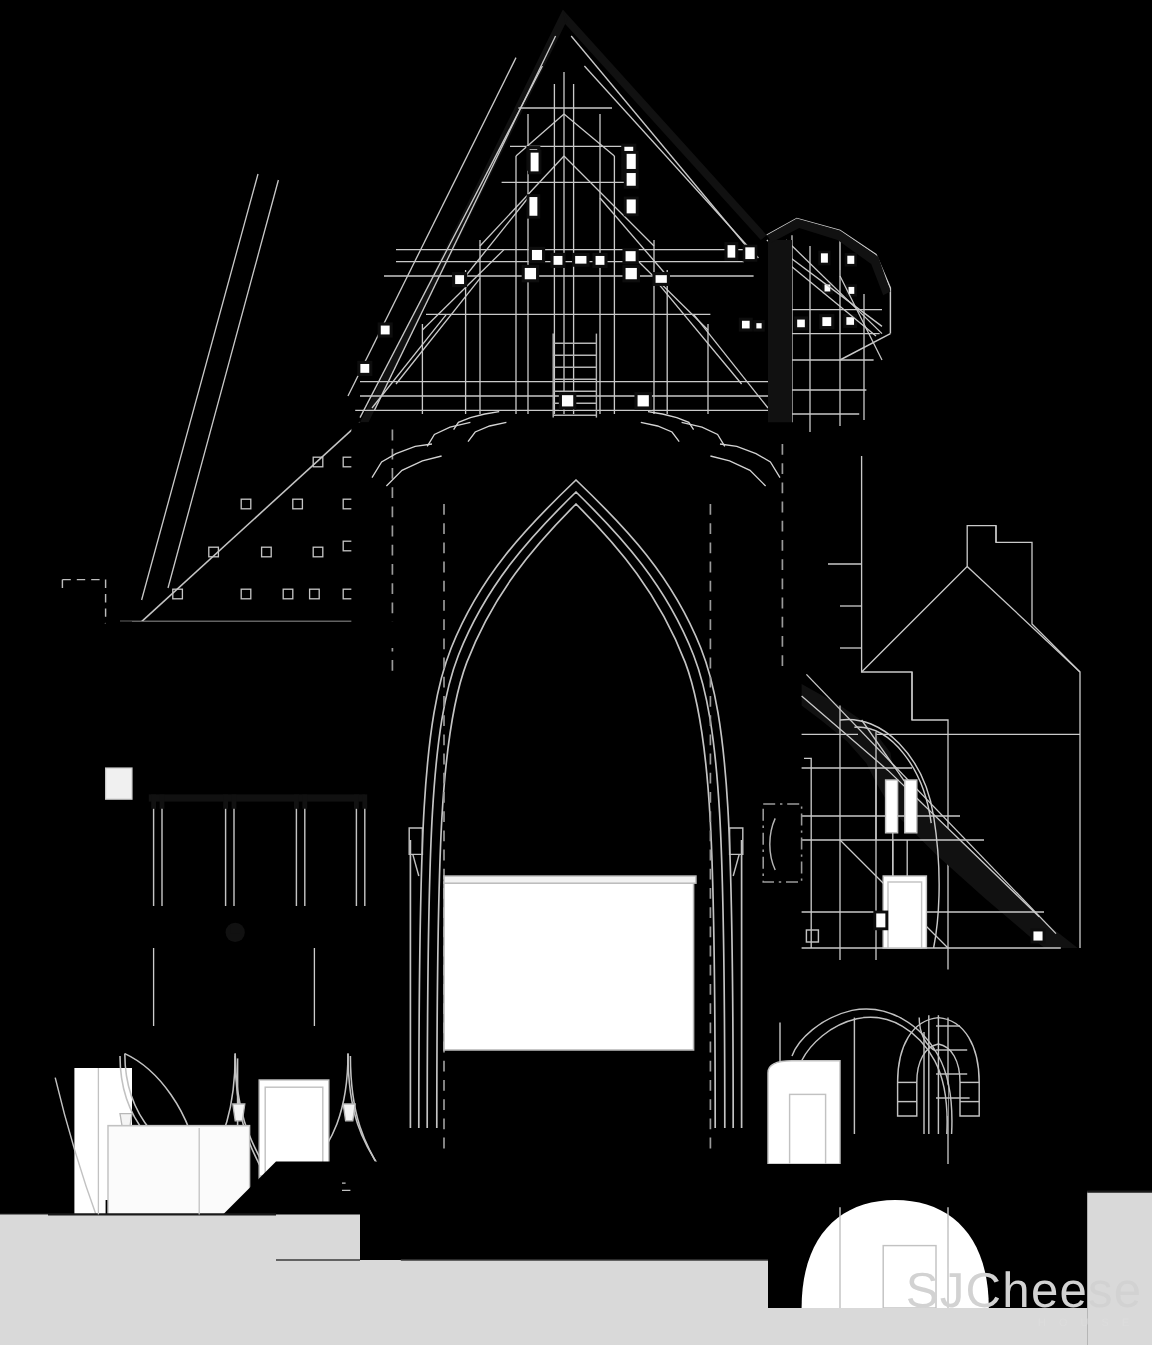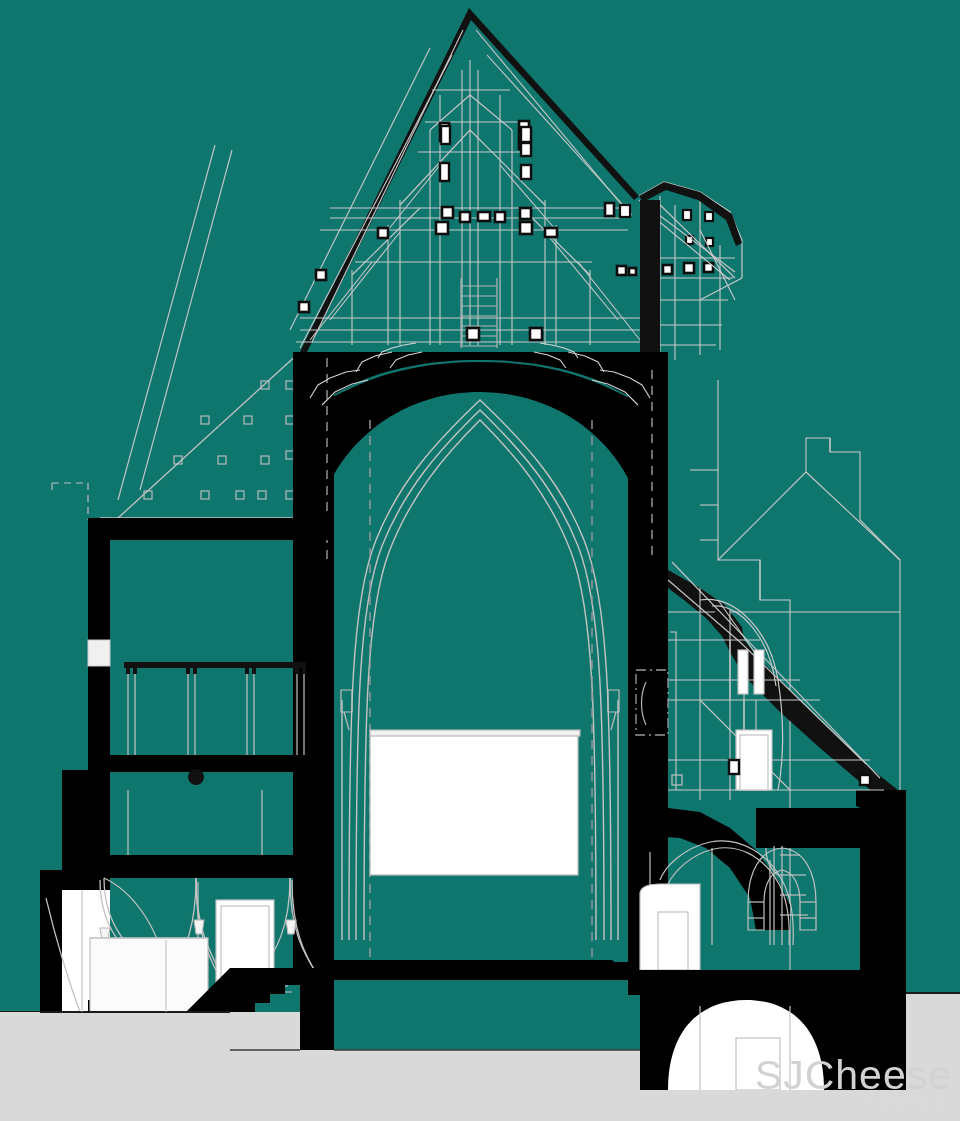--- a/index.html
+++ b/index.html
@@ -1,18 +1,18 @@
 <!DOCTYPE html>
 <html><head>
 <meta charset="utf-8">
 <style>
   html,body{margin:0;padding:0;background:#fff;}
   body{width:960px;height:1121px;overflow:hidden;
        font-family:"Liberation Sans", sans-serif;}
-  #stage{position:relative;width:960px;height:1121px;background:#0f766e;}
+  #stage{position:relative;width:960px;height:1121px;background:#000000;}
   #stage svg{position:absolute;left:0;top:0;}
   .wm{position:absolute;right:8px;bottom:14px;text-align:right;
       font-family:"Liberation Sans", sans-serif;user-select:none;}
   .wm .wm-main{font-size:41px;color:#d2d2d2;letter-spacing:1px;line-height:1;}
   .wm .wm-sub{font-size:9px;color:#dcdcdc;letter-spacing:11px;line-height:1;margin-top:2px;}
 </style>
 </head>
 <body>
 
 <div id="stage">

